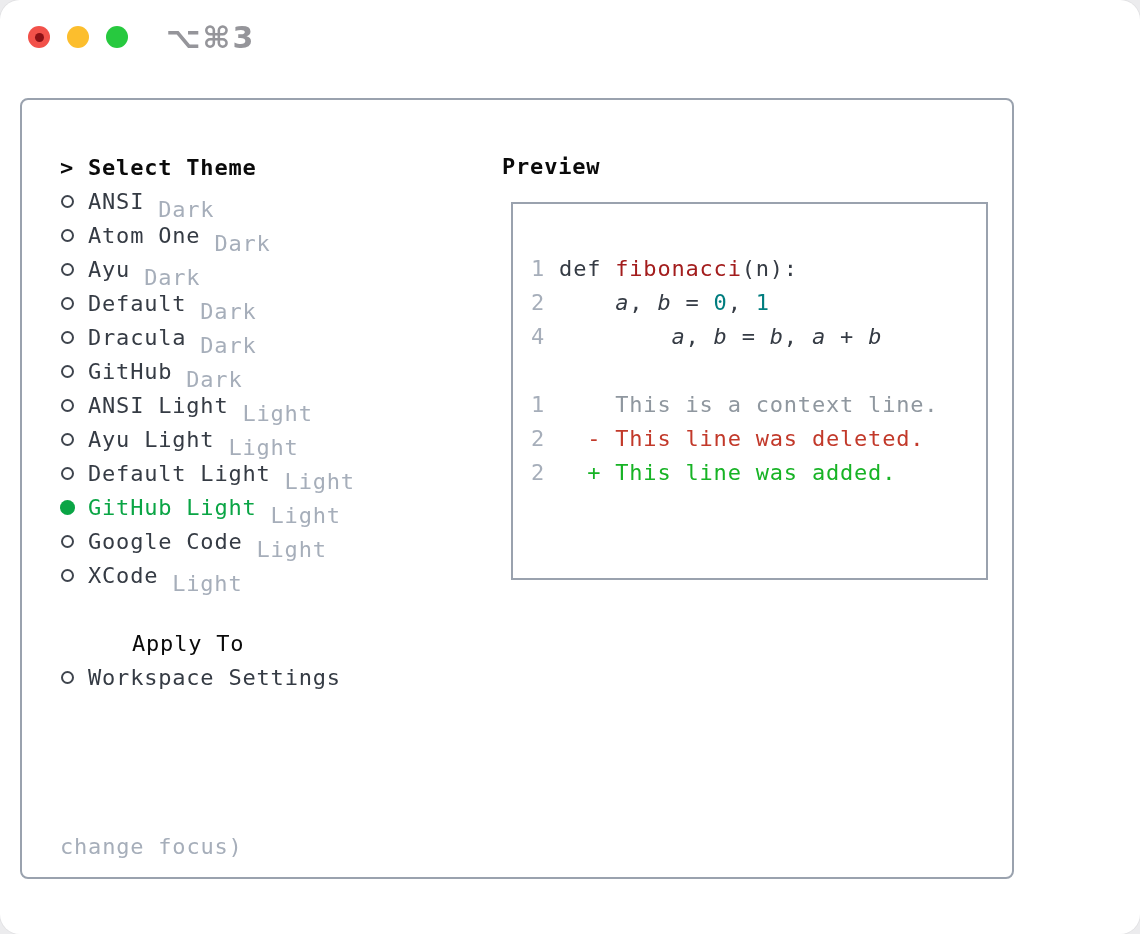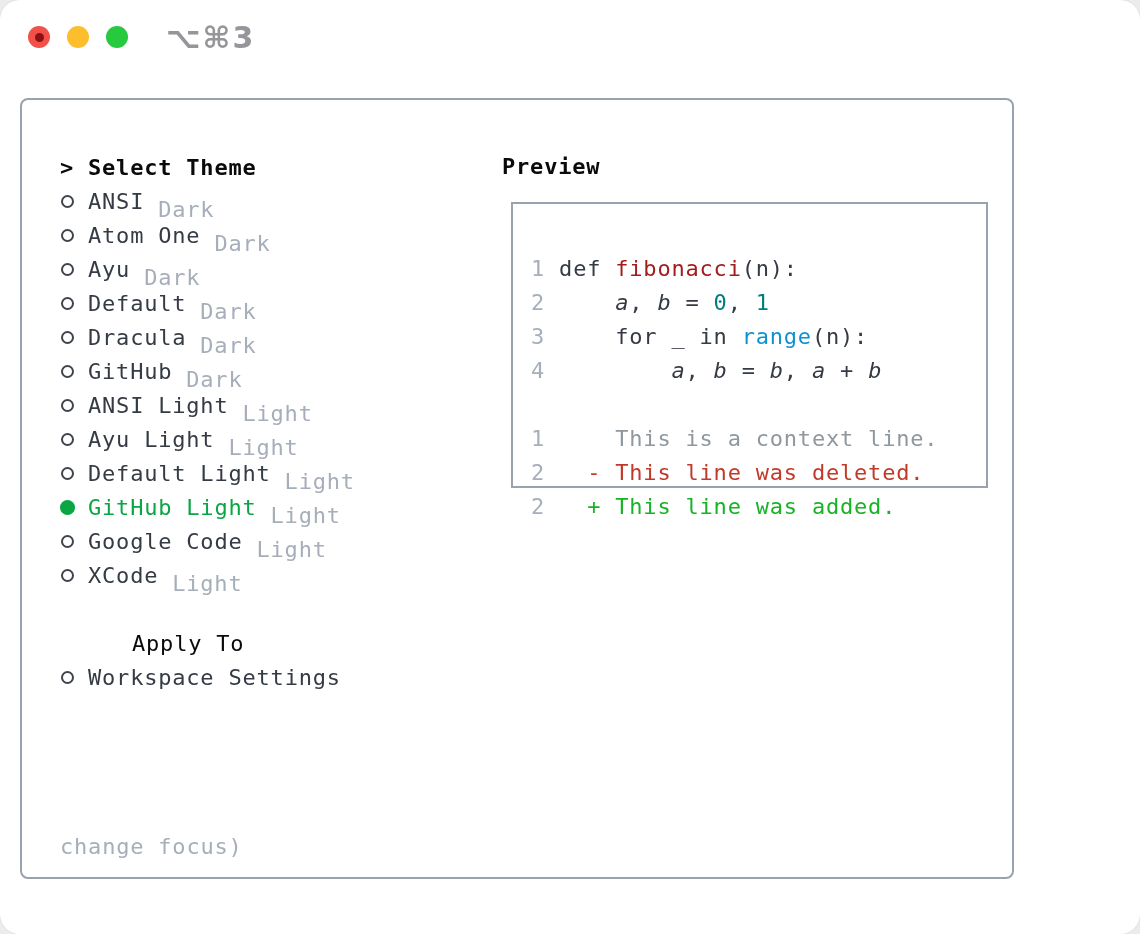--- a/index.html
+++ b/index.html
@@ -47,21 +47,21 @@
   .hdr{font-weight:bold;color:var(--header-black);}
   .tag{color:var(--muted-gray);padding-left:14px;margin-top:16px;}
   .sel{color:var(--accent-green);}
   #theme-list{position:absolute;left:38px;top:50px;}
   #apply-list{position:absolute;left:38px;top:526px;}
   .subhdr{color:var(--header-black);margin-left:44px;}
   #hint{position:absolute;left:38px;top:662px;color:var(--muted-gray);line-height:34px;white-space:pre;}
   
   #preview-label{position:absolute;left:480px;top:50px;height:34px;line-height:34px;font-weight:bold;color:var(--header-black);}
   .preview-box{
-    position:absolute;left:489px;top:102px;width:477px;height:286px;
+    position:absolute;left:489px;top:102px;width:477px;height:378px;
     border:2px solid var(--border-gray);background:#fff;
   }
   #code{position:absolute;left:18px;top:48px;}
   .cline{height:34px;line-height:34px;white-space:pre;}
   .ln{color:var(--muted-gray);}
   .seg-plain{color:var(--text-dark);}
   .seg-function{color:var(--function-red);}
   .seg-variable{color:var(--text-dark);font-style:italic;}
   .seg-number{color:var(--number-teal);}
   .seg-builtin{color:var(--builtin-blue);}
@@ -114,21 +114,20 @@
       <div>change focus)</div>
     </div>
 
     <div id="preview-label" class="mono">Preview</div>
 
     <div class="preview-box">
       <div id="code" class="mono">
 
       <div class="cline"><span class="ln">1 </span><span class="seg-plain">def </span><span class="seg-function">fibonacci</span><span class="seg-plain">(n):</span></div>
           <div class="cline"><span class="ln">2 </span><span class="seg-plain">    </span><span class="seg-variable">a</span><span class="seg-plain">, </span><span class="seg-variable">b</span><span class="seg-plain"> = </span><span class="seg-number">0</span><span class="seg-plain">, </span><span class="seg-number">1</span></div>
-          <div class="cline"><span class="ln">3 </span><span class="seg-plain">    for _ in </span><span class="seg-builtin">range</span><span class="seg-plain">(n):</span></div>
           <div class="cline"><span class="ln">4 </span><span class="seg-plain">        </span><span class="seg-variable">a</span><span class="seg-plain">, </span><span class="seg-variable">b</span><span class="seg-plain"> = </span><span class="seg-variable">b</span><span class="seg-plain">, </span><span class="seg-variable">a</span><span class="seg-plain"> + </span><span class="seg-variable">b</span></div>
           <div class="cline"><span class="ln"></span></div>
           <div class="cline"><span class="ln">1 </span><span class="seg-context">    This is a context line.</span></div>
           <div class="cline"><span class="ln">2 </span><span class="seg-deleted">  - This line was deleted.</span></div>
           <div class="cline"><span class="ln">2 </span><span class="seg-added">  + This line was added.</span></div>
         </div>
     </div>
 
   </div>
 </div>

